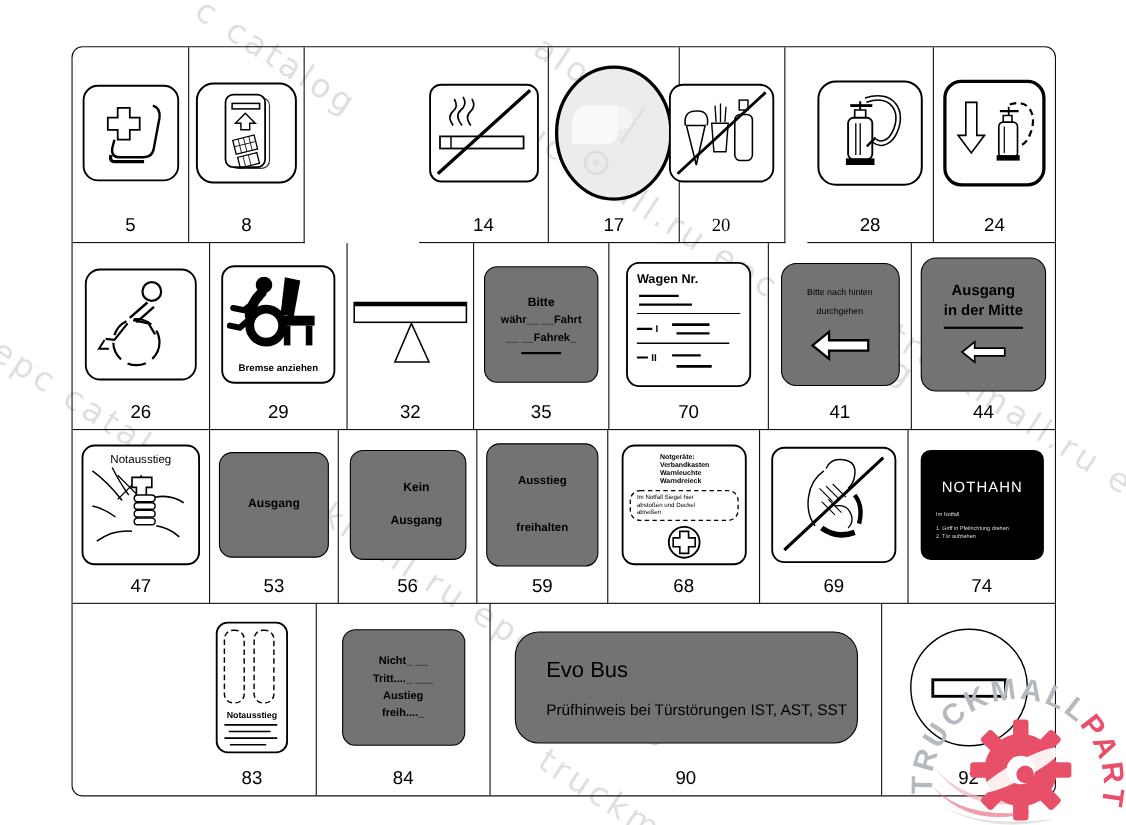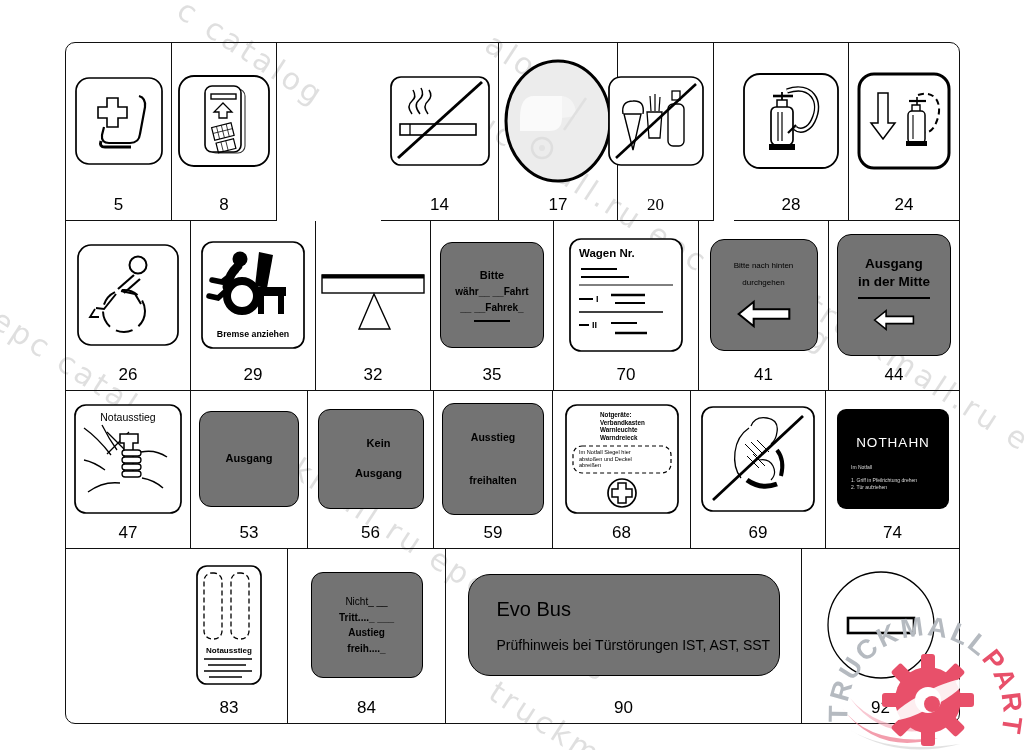--- a/index.html
+++ b/index.html
@@ -316,21 +316,21 @@
           <text x="35" y="90" font-size="8" font-weight="bold" text-anchor="middle" fill="#000">Notausstieg</text>
           <line x1="10" y1="96" x2="58" y2="96" stroke="#000" stroke-width="1.5"></line>
           <line x1="14" y1="102" x2="52" y2="102" stroke="#000" stroke-width="1.5"></line>
           <line x1="10" y1="108" x2="58" y2="108" stroke="#000" stroke-width="1.5"></line>
           <line x1="15" y1="114" x2="48" y2="114" stroke="#000" stroke-width="1.5"></line>
         </svg>
         <div class="num">83</div>
       </div>
       <div class="cell br" style="left: 222px; top: 506px; width: 158px; height: 174px;">
         <div class="sign" style="width:112px;height:106px;">
-          <p style="font-size:10px;font-weight:normal;line-height:1.55;">Nicht_ __</p>
+          <p style="font-size:10px;font-weight:bold;line-height:1.55;">Nicht_ __</p>
           <p style="font-size:10px;font-weight:bold;line-height:1.55;">Tritt...._ ___</p>
           <p style="font-size:10px;font-weight:bold;line-height:1.55;">Austieg</p>
           <p style="font-size:10px;font-weight:bold;line-height:1.55;">freih...._</p>
         </div>
         <div class="num">84</div>
       </div>
       <div class="cell br" style="left: 380px; top: 506px; width: 356px; height: 174px;">
         <div class="sign" style="width:312px;height:102px;border-radius:22px;align-items:flex-start;padding-left:28px;">
           <p style="font-size:20px;text-align:left;">Evo Bus</p>
           <p style="font-size:14px;margin-top:16px;text-align:left;">Prüfhinweis bei Türstörungen IST, AST, SST</p>

